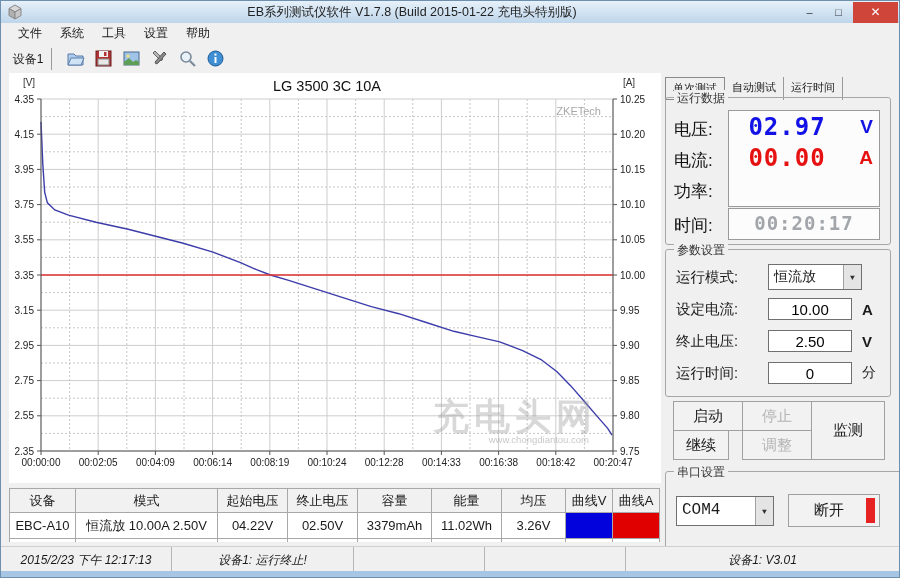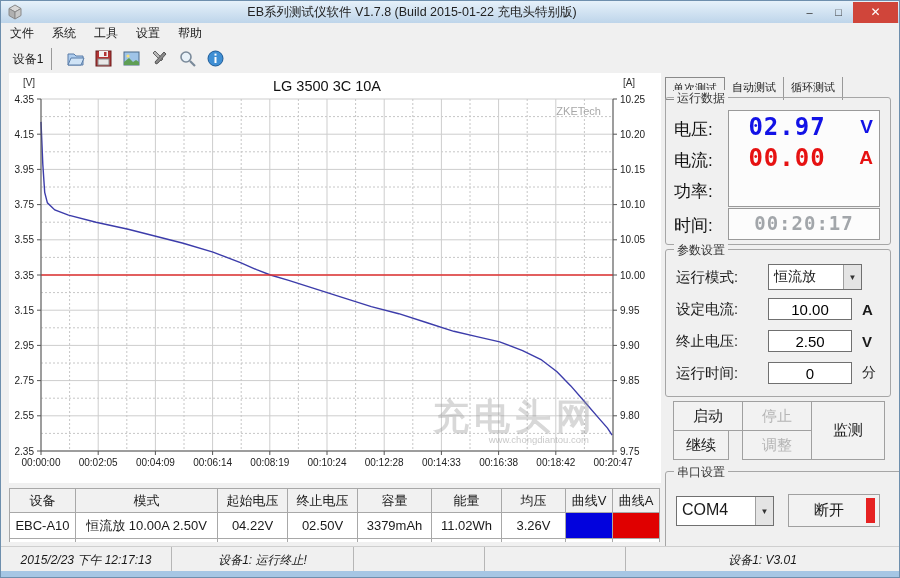--- a/index.html
+++ b/index.html
@@ -11,21 +11,21 @@
     background:linear-gradient(#e6f1fa,#bed5ea);display:flex;align-items:center;
     border-bottom:1px solid #9db9d2;}
   .appicon{width:16px;height:16px;margin:0 6px;flex:0 0 auto;}
   .wtitle{flex:1;text-align:center;font-size:12.5px;color:#222;white-space:nowrap;overflow:hidden;}
   .wctrls{display:flex;height:21px;margin-right:1px;}
   .wbtn{width:29px;height:21px;display:flex;align-items:center;justify-content:center;
     font-size:11px;color:#333;cursor:default;}
   .wbtn.close{width:45px;background:#d0453a;color:#fff;font-size:12px;}
   
   .menubar{position:absolute;top:22px;left:0;right:0;height:20px;display:flex;
-    align-items:center;padding-left:0;font-size:12px;background:#f0f0f0;}
+    align-items:center;padding-left:8px;font-size:12px;background:#f0f0f0;}
   .menu-item{padding:2px 9px;}
   
   .toolbar{position:absolute;top:42px;left:0;right:0;height:30px;background:#f0f0f0;}
   .devtab{position:absolute;left:4px;top:5px;height:22px;line-height:22px;width:46px;
     text-align:center;font-size:12px;border-right:1px solid #9a9a9a;}
   .tool-btn{position:absolute;top:3px;width:24px;height:24px;display:flex;
     align-items:center;justify-content:center;}
   
   .chart-wrap{position:absolute;left:8px;top:72px;width:652px;height:410px;background:#ffffff;}
   
@@ -40,21 +40,21 @@
   .run-label{position:absolute;left:8px;font-size:17px;color:#111;}
   .lcd-box{position:absolute;left:62px;background:#fcfcfc;border:1px solid #9a9a9a;}
   .lcd-row{height:31px;display:flex;align-items:center;}
   .digits{flex:1;text-align:center;font-family:"DejaVu Sans Mono",monospace;
     font-weight:bold;font-size:24px;letter-spacing:1px;}
   .lcd-unit{width:28px;font-weight:bold;font-size:19px;padding-right:6px;text-align:right;}
   .d-blue{color:#1212e6;} .d-red{color:#e61212;} .d-olive{color:#9a9a10;} .d-gray{color:#a2a6aa;}
   
   .prow{position:absolute;left:10px;right:8px;height:26px;display:flex;align-items:center;}
   .plabel{width:92px;font-size:14.5px;white-space:nowrap;}
-  .combo{height:24px;border:1px solid #707070;background:#fff;display:flex;align-items:stretch;}
+  .combo{height:24px;border:1px solid #707070;background:#fff;display:flex;align-items:stretch;font-family:Liberation Mono, monospace;}
   .combo-val{flex:1;font-size:14px;padding:3px 4px 0 5px;white-space:nowrap;}
   .combo-arrow{width:17px;background:#e4e4e4;border-left:1px solid #a0a0a0;display:flex;
     align-items:center;justify-content:center;font-size:8px;color:#333;}
   .pinput{width:82px;height:20px;border:1px solid #707070;text-align:center;font-size:15px;
     font-family:"Liberation Sans",sans-serif;background:#fff;padding:0;}
   .punit{margin-left:10px;font-size:15px;font-weight:bold;}
   .punit.cjk{font-weight:normal;font-size:14px;}
   
   .btn{position:absolute;background:#f2f2f2;border:1px solid #a0a0a0;font-size:15px;
     display:flex;align-items:center;justify-content:center;box-sizing:border-box;}
@@ -272,21 +272,21 @@
         <text x="318" y="18" font-size="14.5" text-anchor="middle" fill="#111">LG 3500 3C 10A</text>
         <text x="592" y="42" font-size="11" text-anchor="end" fill="#a8a8a8">ZKETech</text>
         <text x="588" y="356" font-size="36" text-anchor="end" fill="#9a9a9a" font-weight="bold" letter-spacing="5" opacity="0.38">充电头网</text>
         <text x="580" y="370" font-size="9.5" text-anchor="end" fill="#9a9a9a" opacity="0.55">www.chongdiantou.com</text>
       </svg>
   </div>
 
   <div class="rtabs">
     <span class="rtab active">单次测试</span>
     <span class="rtab">自动测试</span>
-    <span class="rtab">循环测试</span>
+    <span class="rtab">运行时间</span>
   </div>
 
   <div class="gbox" style="left:664px;top:96px;width:224px;height:146px;">
     <span class="gleg">运行数据</span>
     <span class="run-label" style="top:20px">电压:</span>
     <span class="run-label" style="top:51px">电流:</span>
     <span class="run-label" style="top:82px">功率:</span>
     <span class="run-label" style="top:116px">时间:</span>
     <div class="lcd-box" style="top:12px;width:150px;height:95px;">
       <div class="lcd-row">

